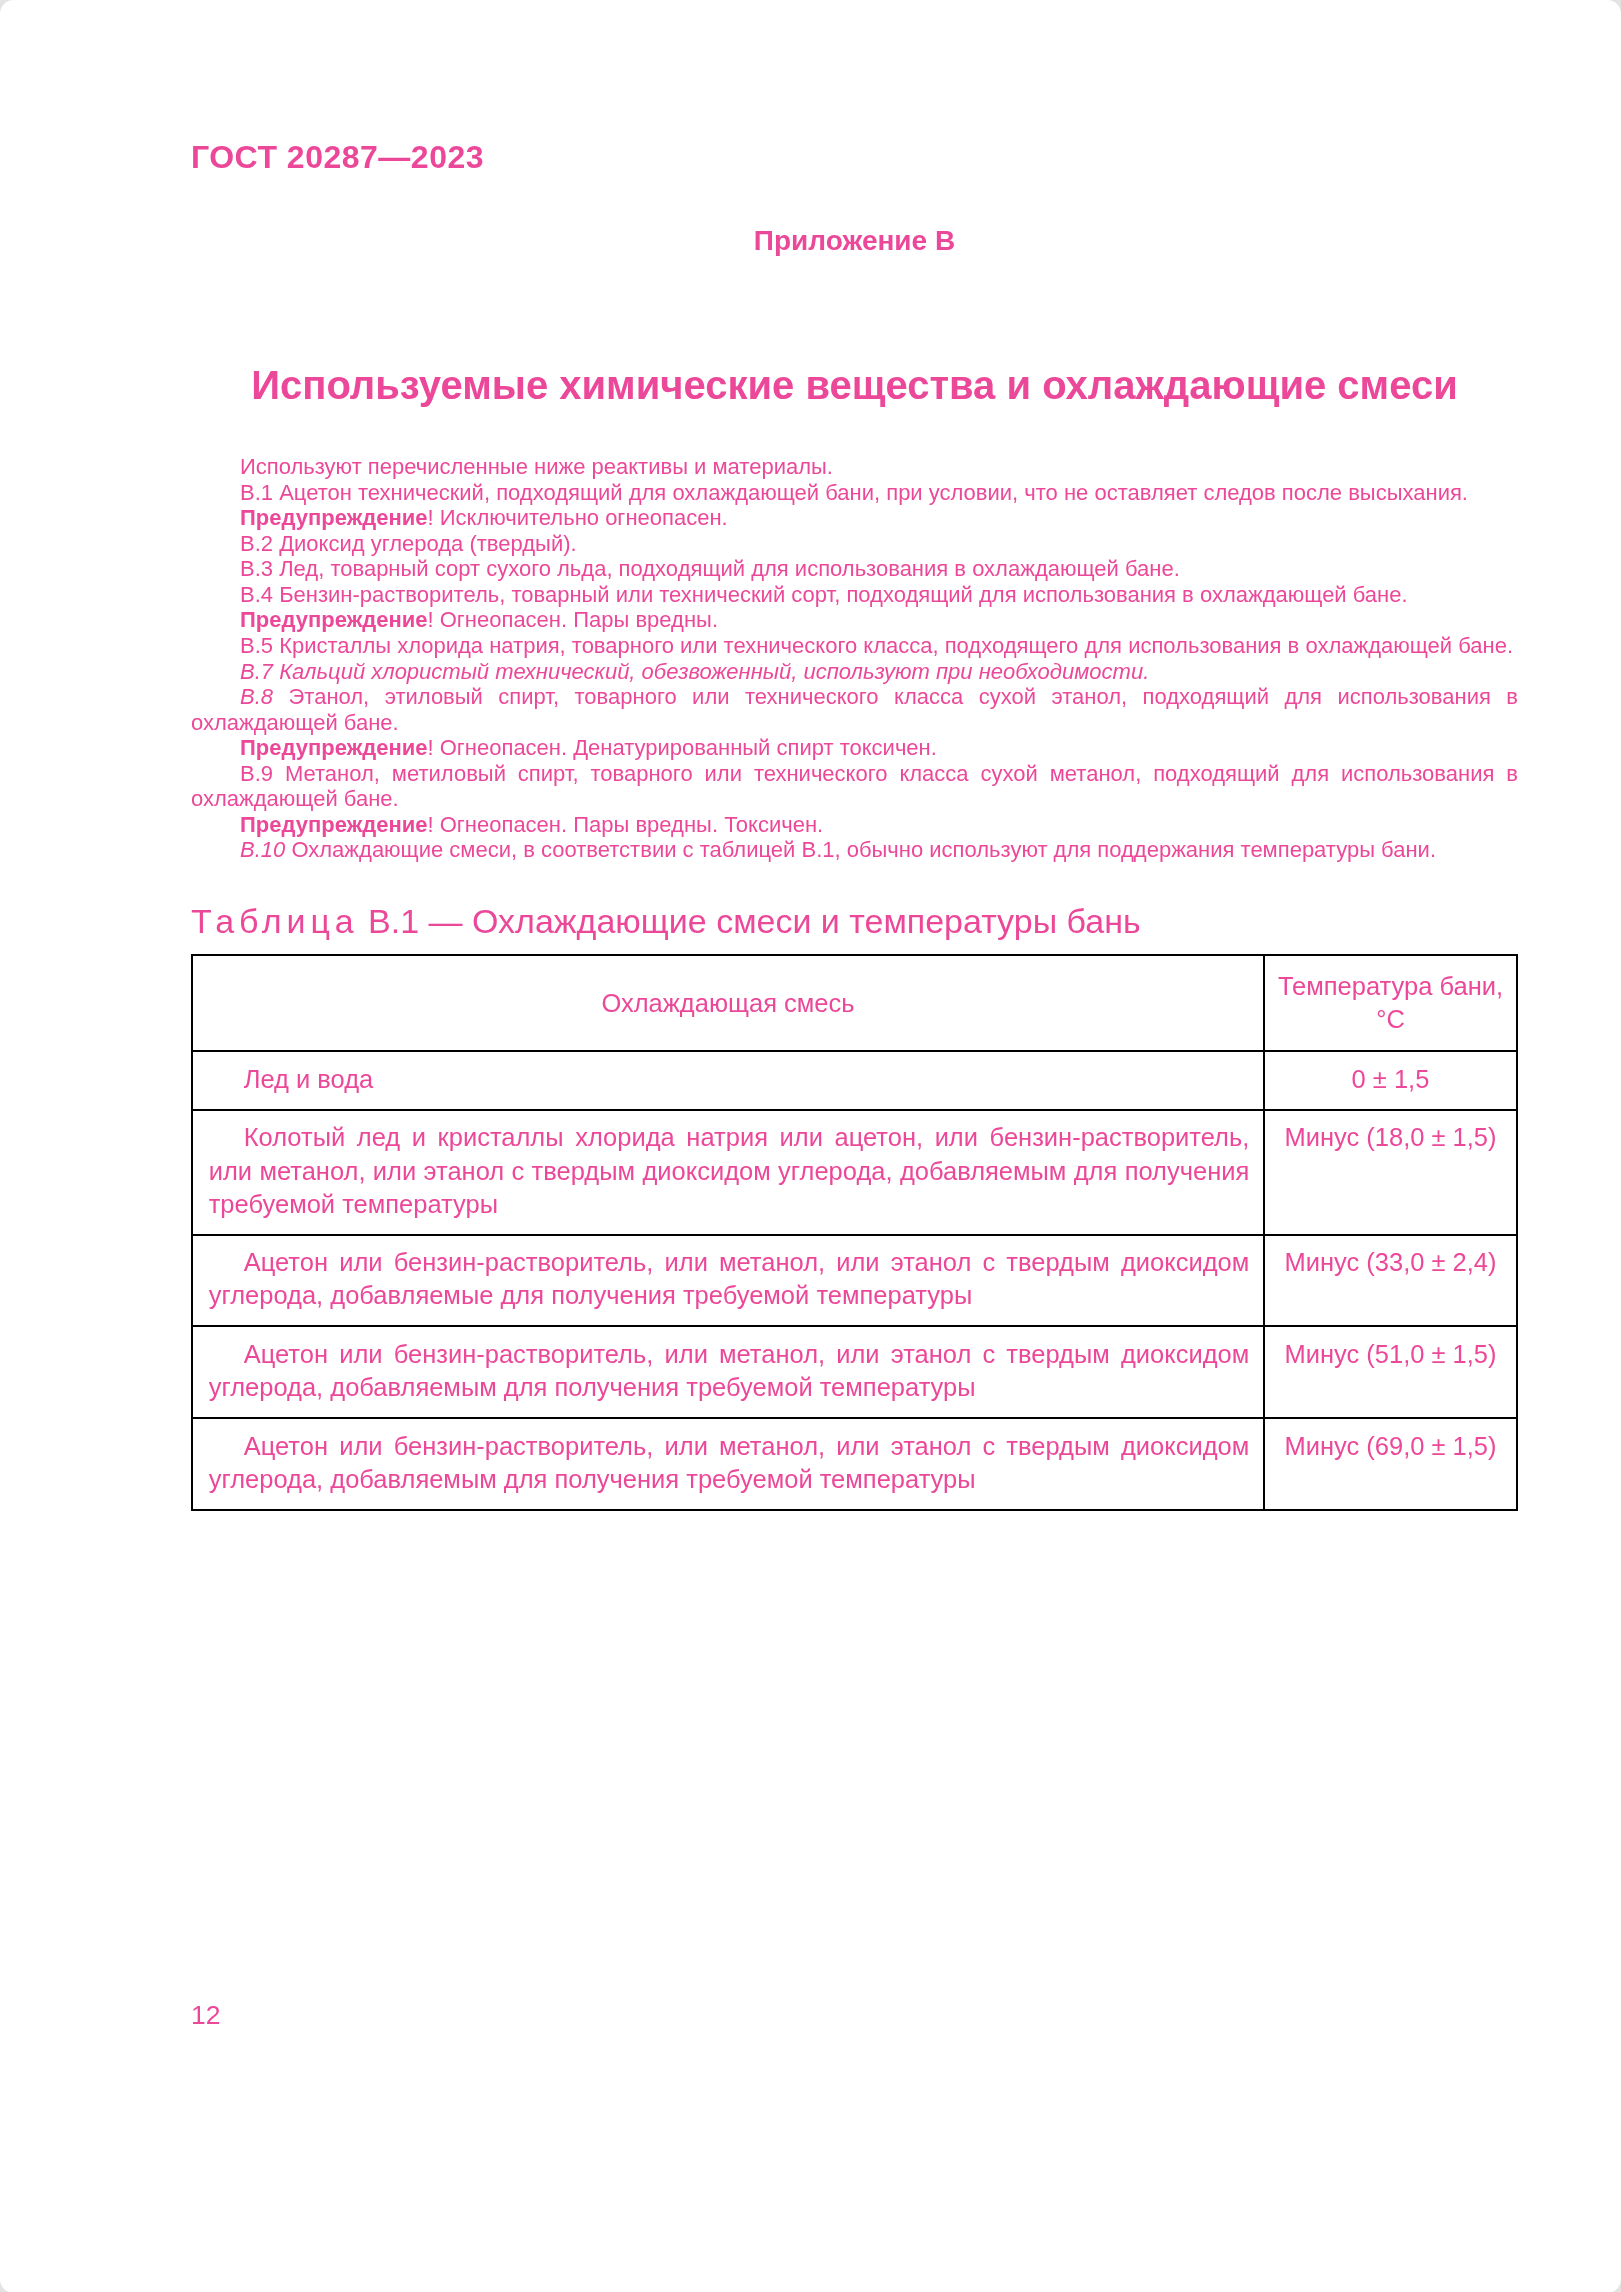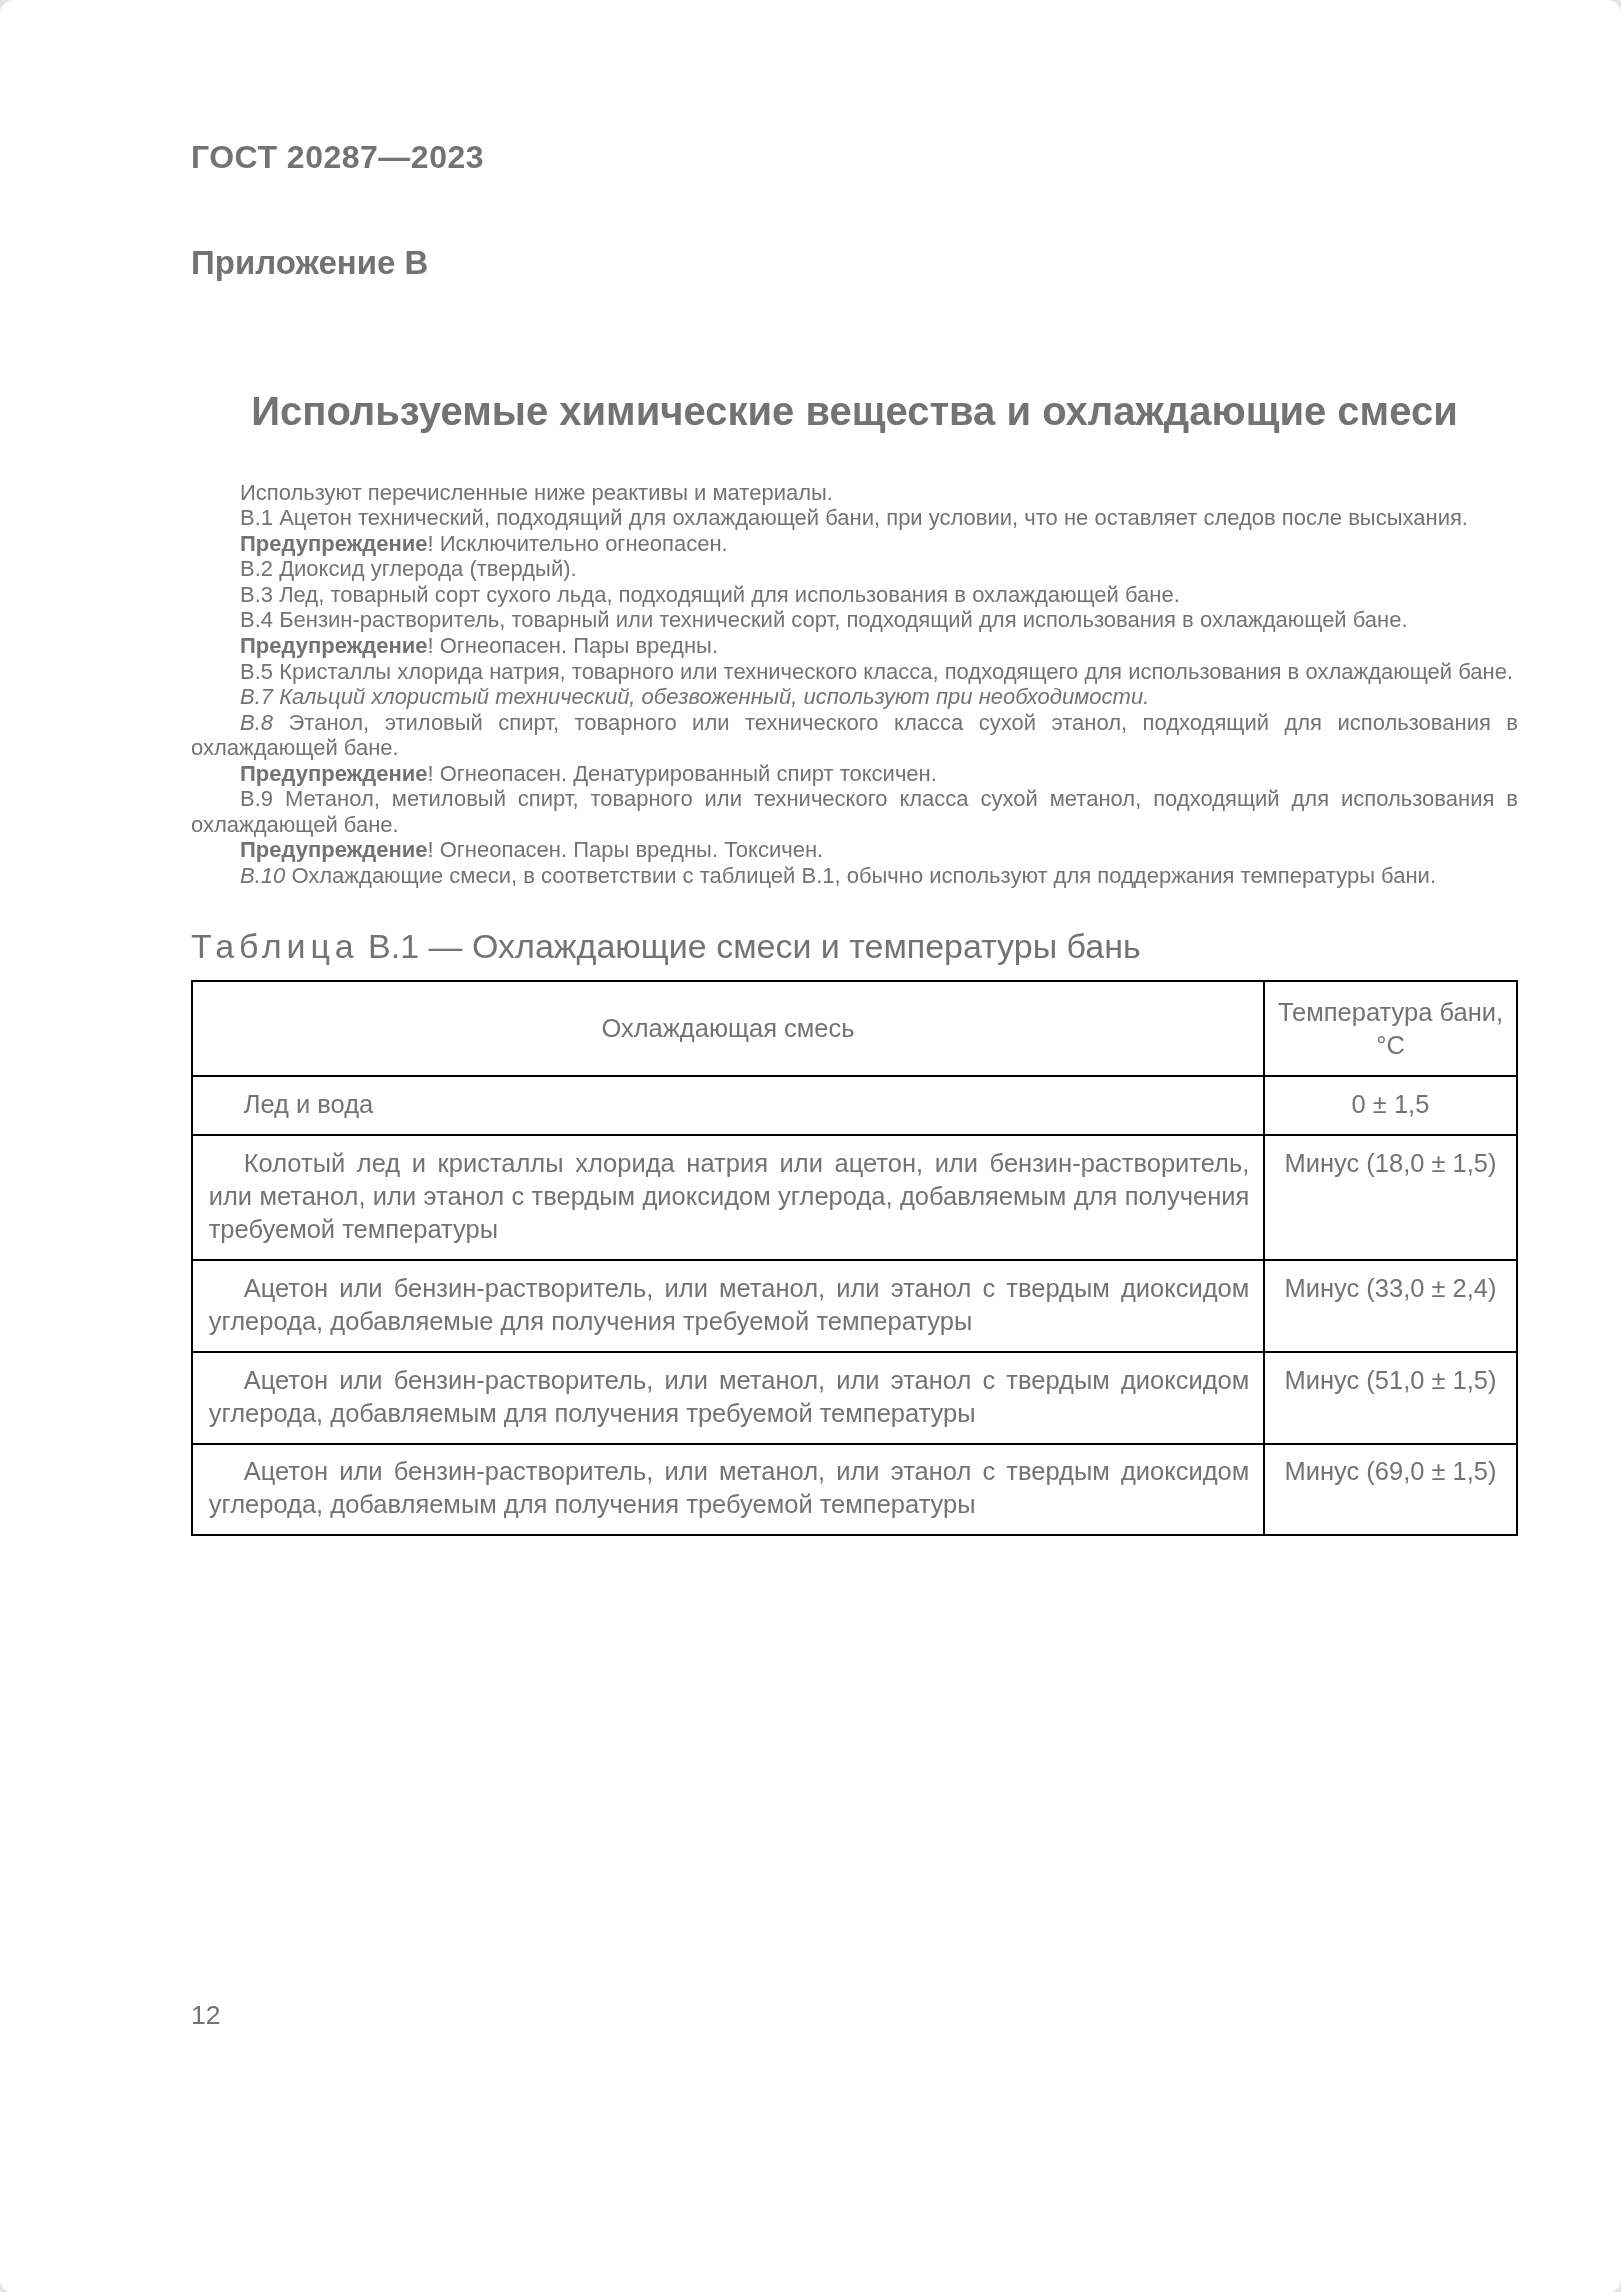--- a/index.html
+++ b/index.html
@@ -1,25 +1,25 @@
 <!DOCTYPE html>
 <html lang="ru"><head>
 <meta charset="utf-8">
 <style>
   * { margin:0; padding:0; box-sizing:border-box; }
   html, body { width:1621px; height:2293px; background:#e3e3e3; }
   .page {
     position:relative; width:1621px; height:2293px;
-    background:#ffffff; border-radius:13.7px; color:#737373;
+    background:#ffffff; border-radius:13.7px; color:#ec4899;
     font-family:"Liberation Sans","DejaVu Sans",sans-serif;
     overflow:hidden;
   }
   .content { position:absolute; left:191px; top:0; width:1327px; }
   .doc-number { margin-top:139px; font-size:32px; font-weight:700; letter-spacing:0.5px; }
-  .appendix { margin-top:66px; text-align:left; font-size:33px; font-weight:700; line-height:1.3; }
+  .appendix { margin-top:47px; text-align:center; font-size:28px; font-weight:700; line-height:1.3; }
   .section-title { margin-top:102px; text-align:center; font-size:40px; font-weight:700; line-height:1.2; }
   .body { margin-top:45px; font-size:22px; line-height:1.16; text-align:justify; }
   .para { text-indent:49px; }
   .b { font-weight:700; }
   .i { font-style:italic; }
   .table-caption { margin-top:39px; font-size:34px; }
   .spaced { letter-spacing:4.9px; }
   table.gost { margin-top:13.7px; width:100%; border-collapse:collapse; font-size:25.5px; line-height:1.3; table-layout:fixed; }
   .gost th, .gost td { border:2px solid #000; }
   .gost th { font-weight:400; text-align:center; vertical-align:middle; padding:13.7px 9.8px; }

